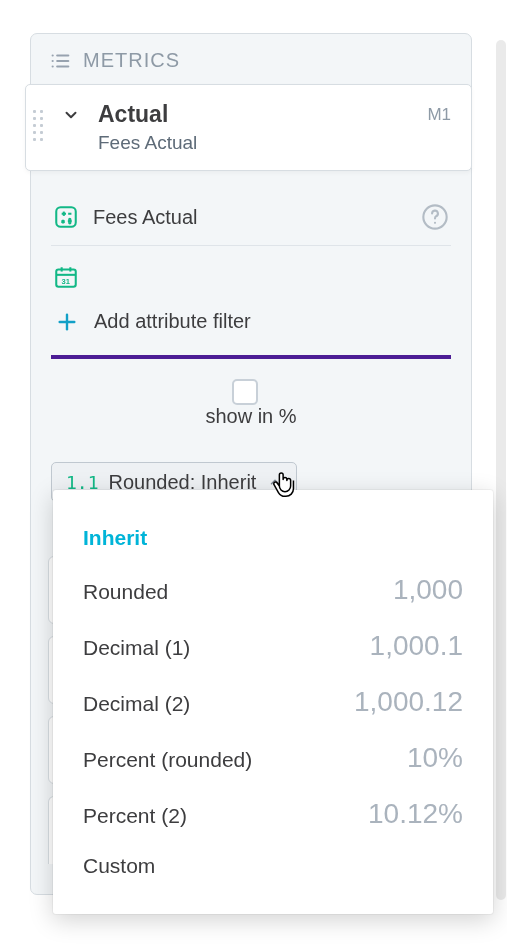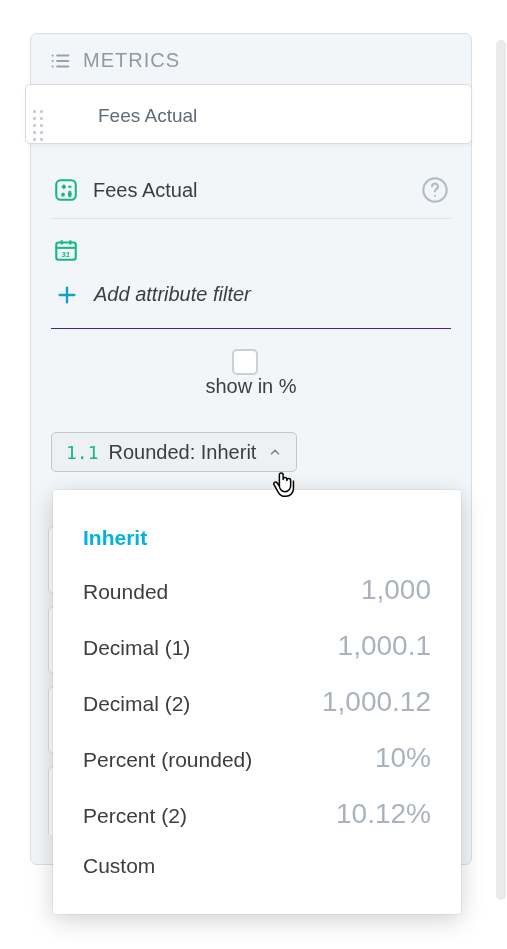--- a/index.html
+++ b/index.html
@@ -127,23 +127,22 @@
       width: 28px;
       height: 28px;
       flex-shrink: 0;
     }
 
     .plus-icon {
       width: 22px; height: 22px; margin-right: 16px; margin-left: 3px;
     }
 
     .filters-block {
-      border-bottom: 1px solid #4c1d95;
+      border-bottom: 4px solid #4c1d95;
       padding: 8px 0 12px 0;
-      font-style: italic;
     }
     .filters-block .det-row { padding: 10px 2px; }
 
     .checkbox {
       width: 26px;
       height: 26px;
       border: 2px solid #c8d0d8;
       border-radius: 5px;
       margin-right: 14px;
       margin-left: 1px;
@@ -197,21 +196,21 @@
       height: 40px;
       border: 2px dashed #cfd6dd;
       border-radius: 5px;
     }
 
     
     .dropdown {
       position: absolute;
       left: 53px;
       top: 490px;
-      width: 408px;
+      width: 440px;
       background: #ffffff;
       border-radius: 3px;
       box-shadow: 0 6px 24px rgba(0,0,0,0.18), 0 0 0 1px rgba(0,0,0,0.04);
       padding: 24px 0 24px 0;
       z-index: 50;
     }
 
     .dd-item {
       display: flex;
       align-items: baseline;
@@ -271,20 +270,27 @@
       <span></span>
         <span></span>
         <span></span>
         <span></span>
         <span></span>
       <span></span>
         <span></span>
         <span></span>
         <span></span>
         <span></span>
+    </div>
+    <div class="metric-row">
+      <svg class="chevron" viewBox="0 0 24 24" fill="none" stroke="#3d3d3f" stroke-width="2.6" stroke-linecap="round" stroke-linejoin="round">
+        <polyline points="6 9 12 15 18 9"></polyline>
+      </svg>
+      <div class="metric-title">Actual</div>
+      <div class="metric-tag">M1</div>
     </div>
     <div class="metric-sub">Fees Actual</div>
   </div>
 
   <div class="details">
 
     <div class="det-row bordered-bottom">
       <svg class="det-icon" viewBox="0 0 24 24" fill="none" stroke="#12b886" stroke-width="1.9">
         <rect x="3" y="3" width="18" height="18" rx="4"></rect>
         <line x1="8" y1="9" x2="12" y2="9"></line>

